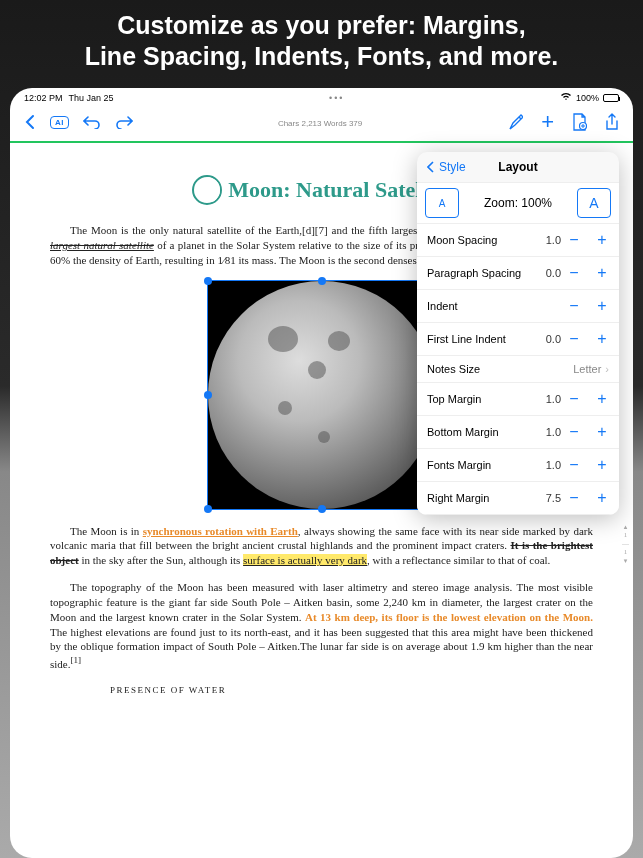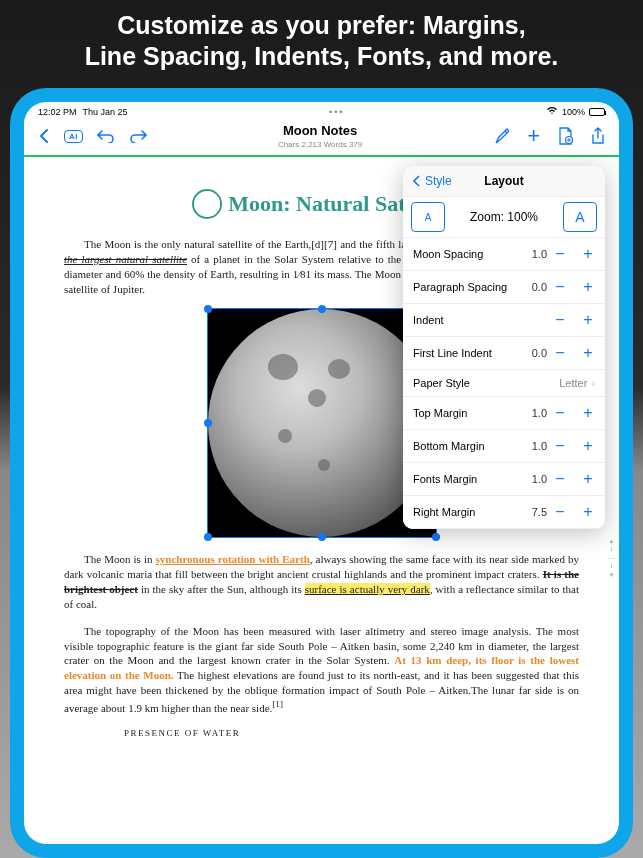--- a/index.html
+++ b/index.html
@@ -4,21 +4,21 @@
 <style>
 * { margin: 0; padding: 0; box-sizing: border-box; }
 body {
   width: 643px; height: 858px;
   font-family: -apple-system, "Helvetica Neue", Arial, sans-serif;
   background: linear-gradient(180deg, #1a1a1a 0%, #2a2a2a 45%, #888 55%, #aaa 100%);
   overflow: hidden;
   position: relative;
 }
 .promo { color: #fff; text-align: center; font-weight: 700; font-size: 25px; padding: 10px 20px 8px; line-height: 1.25; }
-.ipad { position: absolute; top: 88px; left: 10px; width: 623px; height: 770px; background: #0ea5e9; border-radius: 36px; padding: 14px; }
+.ipad { position: absolute; top: 88px; left: 10px; width: 623px; height: 770px; background: #ef4444; border-radius: 36px; }
 .ipad-inner { width: 100%; height: 100%; background: #fff; border-radius: 22px; overflow: hidden; position: relative; }
 
 .statusbar { display: flex; justify-content: space-between; align-items: center; padding: 4px 14px 2px; font-size: 9px; color: #000; }
 .statusbar .left { display: flex; gap: 6px; }
 .statusbar .right { display: flex; gap: 4px; align-items: center; text-align: right; }
 .battery { width: 16px; height: 8px; border: 1px solid #000; border-radius: 2px; position: relative; }
 .battery::after { content: ''; position: absolute; right: -2px; top: 2px; width: 1px; height: 4px; background: #000; }
 .battery-fill { width: 100%; height: 100%; background: #000; }
 
 .toolbar { display: flex; align-items: center; padding: 4px 14px 6px; border-bottom: 2px solid #22c55e; }
@@ -111,21 +111,20 @@
               <path d="M5 2 L1 6 L5 10 M1 6 H12 A4 4 0 0 1 12 14" stroke="#1478f6" stroke-width="1.6" fill="none" stroke-linecap="round"></path>
             </svg>
         </span>
         <span class="icon-btn">
           <svg width="18" height="14" viewBox="0 0 18 14">
               <path d="M13 2 L17 6 L13 10 M17 6 H6 A4 4 0 0 0 6 14" stroke="#1478f6" stroke-width="1.6" fill="none" stroke-linecap="round"></path>
             </svg>
         </span>
       </div>
       <div class="toolbar-center">
-        <div class="doc-title">Moon Notes</div>
         <div class="doc-stats">Chars 2,213 Words 379</div>
       </div>
       <div class="toolbar-right">
         <span class="icon-btn">
           <svg width="16" height="18" viewBox="0 0 16 18">
               <path d="M3 16 L6 10 L12 4 L14 6 L8 12 Z M12 4 L14 2 L16 4 L14 6" stroke="#1478f6" stroke-width="1.4" fill="none"></path>
             </svg>
         </span>
         <span class="icon-btn" style="font-size:22px;font-weight:300;">+</span>
         <span class="icon-btn">
@@ -222,21 +221,21 @@
           <div class="pop-row">
             <span class="pop-row-label">First Line Indent</span>
             <span class="pop-row-value">0.0</span>
             <div class="stepper">
               <span>−</span>
               <span>+</span>
             </div>
           </div>
         </div>
       <div class="pop-row">
-        <span class="pop-row-label">Paper Style</span>
+        <span class="pop-row-label">Notes Size</span>
         <span class="paper-val">Letter</span>
         <span class="chev">›</span>
       </div>
       <div id="pop-margins">
           <div class="pop-row">
             <span class="pop-row-label">Top Margin</span>
             <span class="pop-row-value">1.0</span>
             <div class="stepper">
               <span>−</span>
               <span>+</span>

